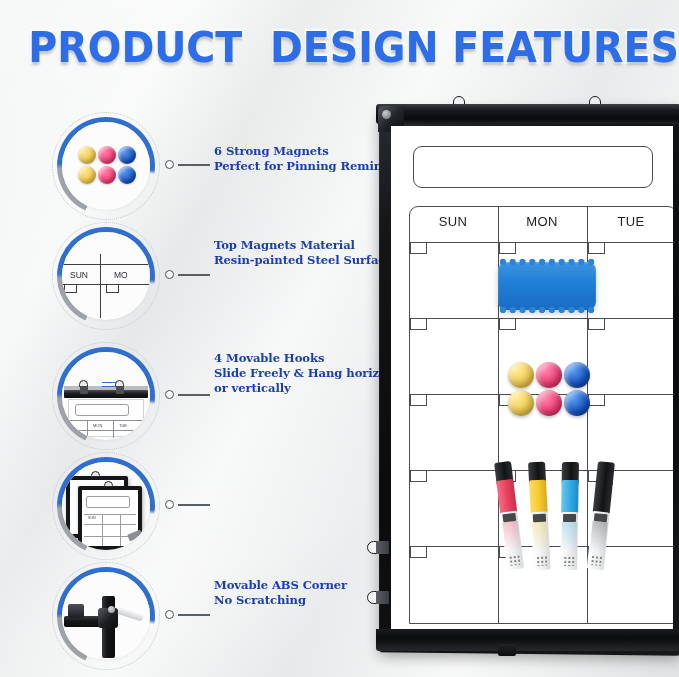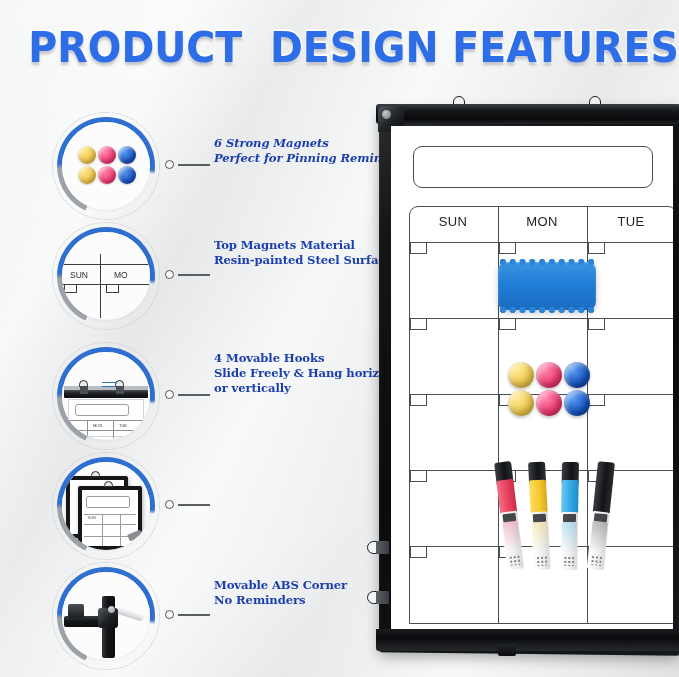--- a/index.html
+++ b/index.html
@@ -78,21 +78,21 @@
 
   .ftext{
     position:absolute;left:172px;top:0;width:230px;
     font-family:"DejaVu Serif", serif;
     font-weight:bold;
     font-size:11.6px;
     line-height:15.2px;
     color:#1b3fb0;
     letter-spacing:-.1px;
   }
-  .feature.f1 .ftext{top:32px;font-style:italic;}
+  .feature.f1 .ftext{top:40px;}
   .feature.f2 .ftext{top:24px;}
   .feature.f3 .ftext{top:17px;}
   .feature.f4 .ftext{top:24px;}
   .feature.f5 .ftext{top:24px;}
   .ftext .ln{display:block;white-space:nowrap;}
 
   
   .mag-grid{position:absolute;left:16px;top:24px;width:58px;height:40px;
     display:grid;grid-template-columns:repeat(3,18px);grid-template-rows:repeat(2,18px);
     gap:2px 2px;}
@@ -416,21 +416,21 @@
           <div class="screw"></div>
           <div class="stick"></div>
         </div>
       </div>
       <div class="connector">
         <div class="dot"></div>
         <div class="line"></div>
       </div>
       <div class="ftext">
         <span class="ln">Movable ABS Corner</span>
-        <span class="ln">No Reminders</span>
+        <span class="ln">No Scratching</span>
       </div>
     </div>
 
   </div>
 
   <div class="wb">
 
     <div class="wb-hooktop" style="left:74px;">
       <div class="cap"></div>
       <div class="bdy"></div>

